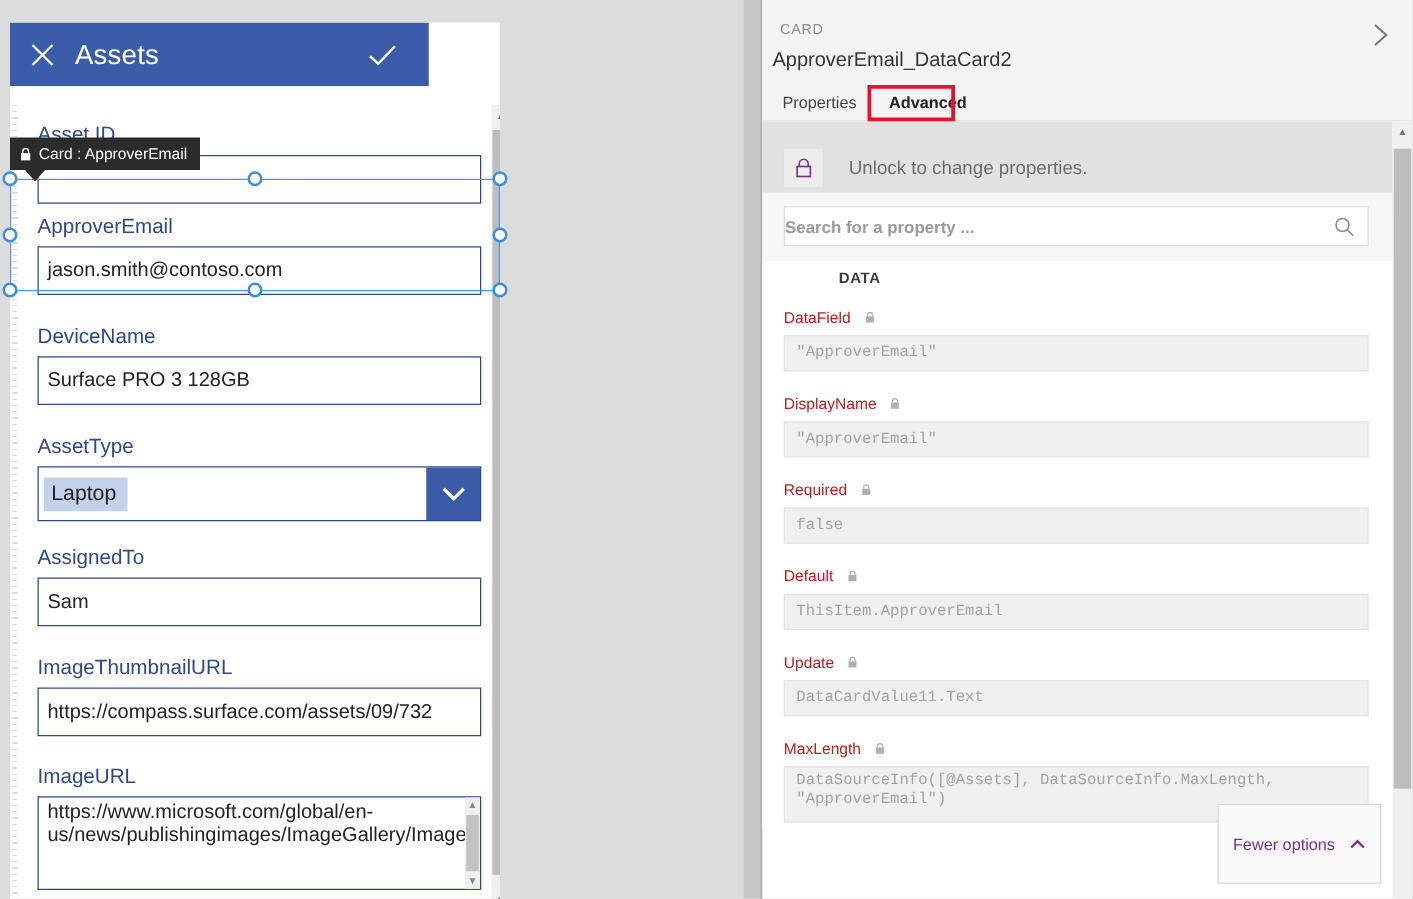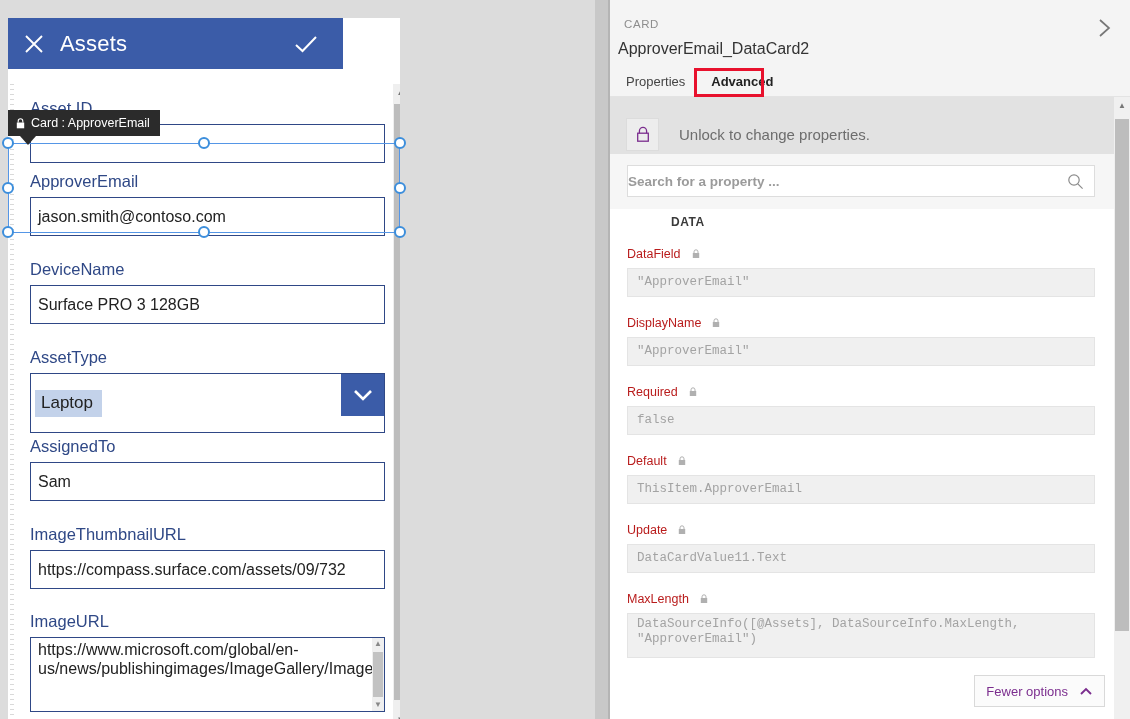--- a/index.html
+++ b/index.html
@@ -62,21 +62,21 @@
   }
   .inner-scroll {
     position:absolute; right:1px; top:1px; width:12px; bottom:1px; background:#efefef;
   }
   .inner-scroll .thumb { position:absolute; left:1px; top:14px; width:10px; bottom:14px; background:#c2c2c2; }
   .inner-scroll .ar { position:absolute; left:0; width:12px; height:12px; color:#888; font-size:8px; text-align:center; line-height:12px; }
   .inner-scroll .ar.up { top:0; }
   .inner-scroll .ar.dn { bottom:0; }
 
   .dropdown {
-    box-sizing:border-box; position:relative; width:355px; height:60px;
+    box-sizing:border-box; position:relative; width:355px; height:44px;
     border:1px solid #2f4886; background:#ffffff; display:flex; align-items:center;
   }
   .dd-value {
     margin-left:4px; background:#c3d2ea; color:#222; font-size:17px;
     padding:3px 9px 4px 6px;
   }
   .dd-arrow {
     position:absolute; right:0; top:0; width:43px; height:42px; background:#3b5ca8;
     display:flex; align-items:center; justify-content:center; color:#fff;
   }
@@ -171,21 +171,21 @@
     line-height:27px; padding-left:9px; white-space:nowrap; overflow:hidden;
     margin-top:5px;
   }
   .prop-input.two {
     height:45px; line-height:15px; white-space:normal; padding-top:3px; padding-right:8px;
   }
 
   .fewer {
     position:absolute; right:25px; bottom:12px; height:30px;
     border:1px solid #d9d9d9; background:#fbfbfb; color:#7b2d8e;
-    display:flex; align-items:center; gap:11px; padding:0 11px; font-size:13px;text-align:center;
+    display:flex; align-items:center; gap:11px; padding:16px 11px; font-size:13px;text-align:center;
   }
 
   
   .panel-scroll { position:absolute; left:504px; top:97px; width:16px; height:622px; background:#f0f0f0; }
   .panel-scroll .thumb { position:absolute; left:1px; top:22px; width:14px; height:512px; background:#bdbdbd; }
   .panel-scroll .arr { position:absolute; left:0; width:16px; height:18px; color:#777; font-size:8px; text-align:center; line-height:18px; }
   .panel-scroll .arr.up { top:0; }
 </style>
 </head>
 <body>

